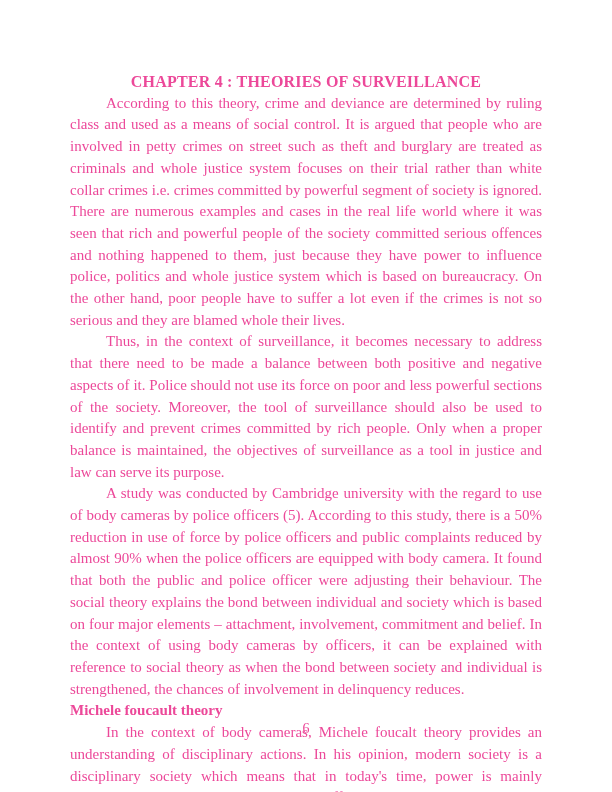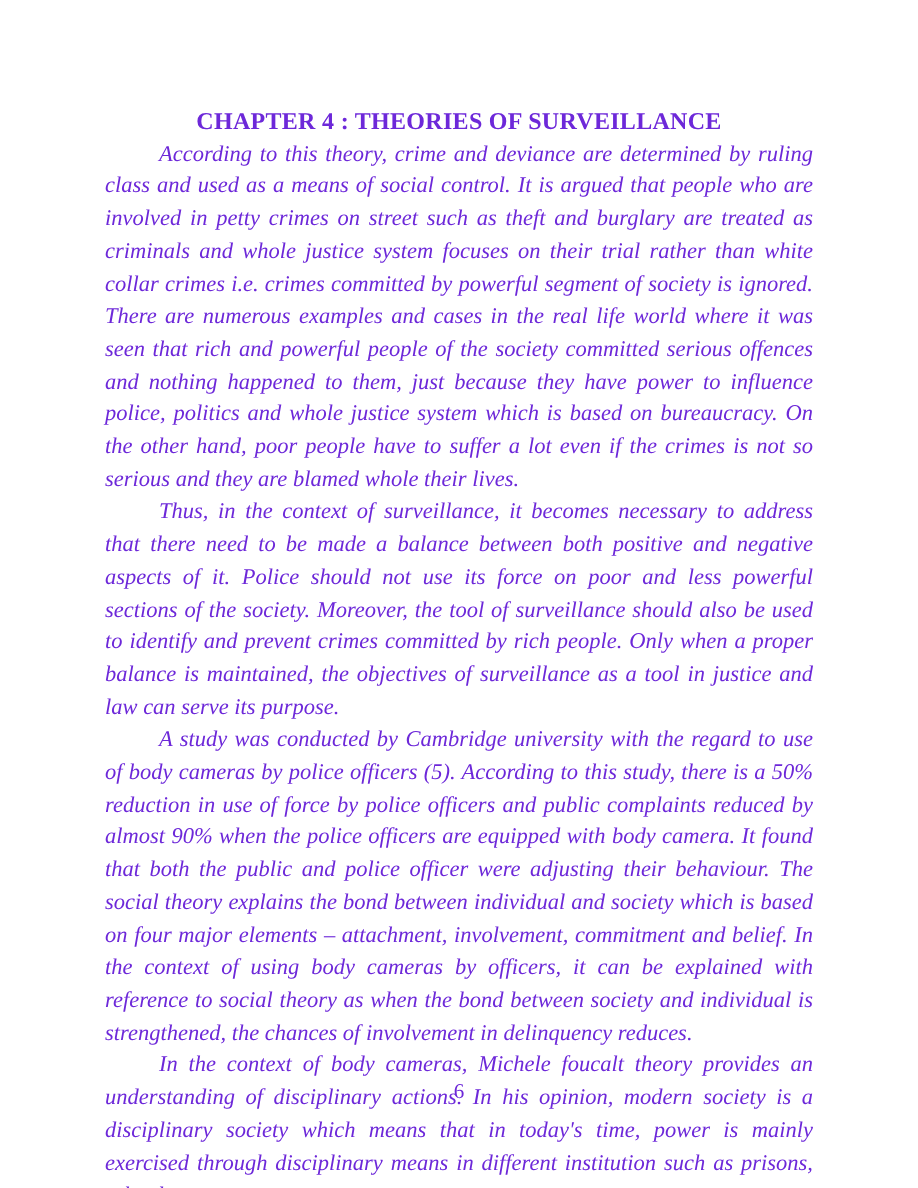--- a/index.html
+++ b/index.html
@@ -9,21 +9,21 @@
   }
   .page {
     position: relative;
     width: 612px;
     height: 792px;
     margin: 0;
     background: #ffffff;
     box-sizing: border-box;
     padding: 71px 70px 0 70px;
     font-family: "Liberation Serif", serif;
-    color: #6d28d9;
+    color: #ec4899;
     font-size: 15px;
     line-height: 21.7px;
     overflow: hidden;
   }
   .chapter-title {
     margin: 0;
     font-size: 16px;
     font-weight: bold;
     text-align: center;
     line-height: 21.7px;
@@ -34,21 +34,20 @@
     font-size: 15px;
     font-weight: bold;
     line-height: 21.7px;
     text-align: left;
   }
   .body-paragraph {
     margin: 0;
     text-indent: 36px;
     text-align: justify;
     line-height: 21.7px;
-    font-style: italic;
   }
   .page-number {
     position: absolute;
     left: 0;
     right: 0;
     top: 720px;
     text-align: center;
     font-size: 14px;
     line-height: 18px;
   }
@@ -60,18 +59,19 @@
 
   <h1 class="chapter-title">CHAPTER 4 : THEORIES OF SURVEILLANCE</h1>
 
 
   <p class="body-paragraph">According to this theory, crime and deviance are determined by ruling class and used as a means of social control. It is argued that people who are involved in petty crimes on street such as theft and burglary are treated as criminals and whole justice system focuses on their trial rather than white collar crimes i.e. crimes committed by powerful segment of society is ignored. There are numerous examples and cases in the real life world where it was seen that rich and powerful people of the society committed serious offences and nothing happened to them, just because they have power to influence police, politics and whole justice system which is based on bureaucracy. On the other hand, poor people have to suffer a lot even if the crimes is not so serious and they are blamed whole their lives.</p>
 
   <p class="body-paragraph">Thus, in the context of surveillance, it becomes necessary to address that there need to be made a balance between both positive and negative aspects of it. Police should not use its force on poor and less powerful sections of the society. Moreover, the tool of surveillance should also be used to identify and prevent crimes committed by rich people. Only when a proper balance is maintained, the objectives of surveillance as a tool in justice and law can serve its purpose.</p>
 
   <p class="body-paragraph">A study was conducted by Cambridge university with the regard to use of body cameras by police officers (5). According to this study, there is a 50% reduction in use of force by police officers and public complaints reduced by almost 90% when the police officers are equipped with body camera. It found that both the public and police officer were adjusting their behaviour. The social theory explains the bond between individual and society which is based on four major elements – attachment, involvement, commitment and belief. In the context of using body cameras by officers, it can be explained with reference to social theory as when the bond between society and individual is strengthened, the chances of involvement in delinquency reduces.</p>
 
+  <h2 class="section-heading">Michele foucault theory</h2>
 
   <p class="body-paragraph">In the context of body cameras, Michele foucalt theory provides an understanding of disciplinary actions. In his opinion, modern society is a disciplinary society which means that in today's time, power is mainly exercised through disciplinary means in different institution such as prisons, schools etc.</p>
 
   <div class="page-number">6</div>
 
 </div>
 
 </body></html>

